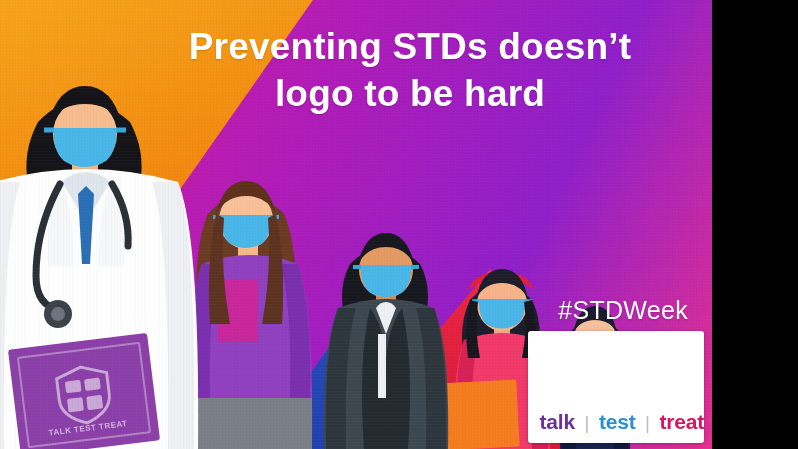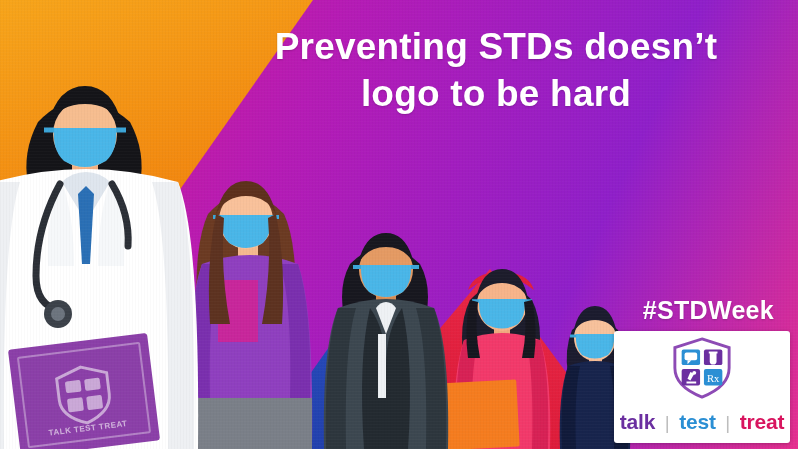--- a/index.html
+++ b/index.html
@@ -5,21 +5,21 @@
   html, body {
     margin: 0;
     padding: 0;
     background: #000;
   }
   body {
     font-family: "Liberation Sans", sans-serif;
   }
   .poster {
     position: relative;
-    width: 798px;
+    width: 712px;
     height: 449px;
     overflow: hidden;
     background: #737373;
   }
   
   .bg-base {
     position: absolute;
     inset: 0;
     background: linear-gradient(100deg, #c0178a 0%, #a81bb0 28%, #8e1fc0 52%, #7b23c9 72%, #ea2f8d 100%);
   }
@@ -85,21 +85,21 @@
     text-shadow: 0 1px 2px rgba(0,0,0,.18);
   }
   .headline .line { display: block; white-space: nowrap; }
 
   
   .hashtag {
     position: absolute;
     right: 24px;
     top: 296px;
     color: #fff;
-    font-weight: bold;
+    font-weight: normal;
     font-size: 25px;
     letter-spacing: .3px;
     text-shadow: 0 1px 2px rgba(0,0,0,.2);
   }
 
   
   .logo-card {
     position: absolute;
     right: 8px;
     bottom: 6px;
@@ -115,21 +115,21 @@
     left: 50%;
     top: 6px;
     transform: translateX(-50%);
     width: 62px;
     height: 62px;
   }
   .logo-words {
     position: absolute;
     left: 0; right: 0;
     bottom: 9px;
-    text-align: center;
+    text-align: right;
     font-size: 21px;
     font-weight: bold;
     letter-spacing: -.2px;
     white-space: nowrap;
   }
   .w-talk  { color: #6b2fa0; }
   .w-test  { color: #2b8fd4; }
   .w-treat { color: #d8155f; }
   .w-sep   { color: #bdbdbd; font-weight: normal; padding: 0 4px; font-size: 19px; }
 
@@ -338,42 +338,20 @@
   <div class="bg-noise"></div>
 
   <div class="headline">
     <span class="line">Preventing STDs doesn’t</span>
     <span class="line">logo to be hard</span>
   </div>
 
   <div class="hashtag">#STDWeek</div>
 
   <div class="logo-card">
-    <div class="logo-shield-wrap">
-      <svg viewBox="0 0 64 64" width="62" height="62">
-        <path d="M32 2 L60 11 v21 q0 19 -28 30 Q4 51 4 32 V11z" fill="#ffffff" stroke="#8d4bb5" stroke-width="3"></path>
-
-        <rect x="11" y="13" width="19" height="16" rx="2" fill="#2b8fd4"></rect>
-        <rect x="34" y="13" width="19" height="16" rx="2" fill="#6b2fa0"></rect>
-        <rect x="11" y="33" width="19" height="17" rx="2" fill="#6b2fa0"></rect>
-        <rect x="34" y="33" width="19" height="17" rx="2" fill="#2b8fd4"></rect>
-
-        <rect x="14" y="16" width="13" height="8" rx="2" fill="#ffffff"></rect>
-        <path d="M17 24 l0 4 l4 -4z" fill="#ffffff"></path>
-
-        <path d="M40 16 l7 0 l0 9 a3.5 3.5 0 0 1 -7 0z" fill="#ffffff"></path>
-        <rect x="39" y="15" width="9" height="2" fill="#ffffff"></rect>
-
-        <path d="M16 46 l10 0 l0 2 l-10 0z" fill="#ffffff"></path>
-        <path d="M20 36 l4 2 l-4 7 l-3 -2z" fill="#ffffff"></path>
-        <circle cx="24" cy="37" r="2" fill="#ffffff"></circle>
-
-        <text x="43.5" y="46" font-family="Liberation Serif, serif" font-size="11" fill="#ffffff" text-anchor="middle">Rx</text>
-      </svg>
-    </div>
     <div class="logo-words">
       <span class="w-talk">talk</span>
       <span class="w-sep">|</span>
       <span class="w-test">test</span>
       <span class="w-sep">|</span>
       <span class="w-treat">treat</span>
     </div>
     <span class="sr">talk-test-treat shield logo</span>
   </div>
 

